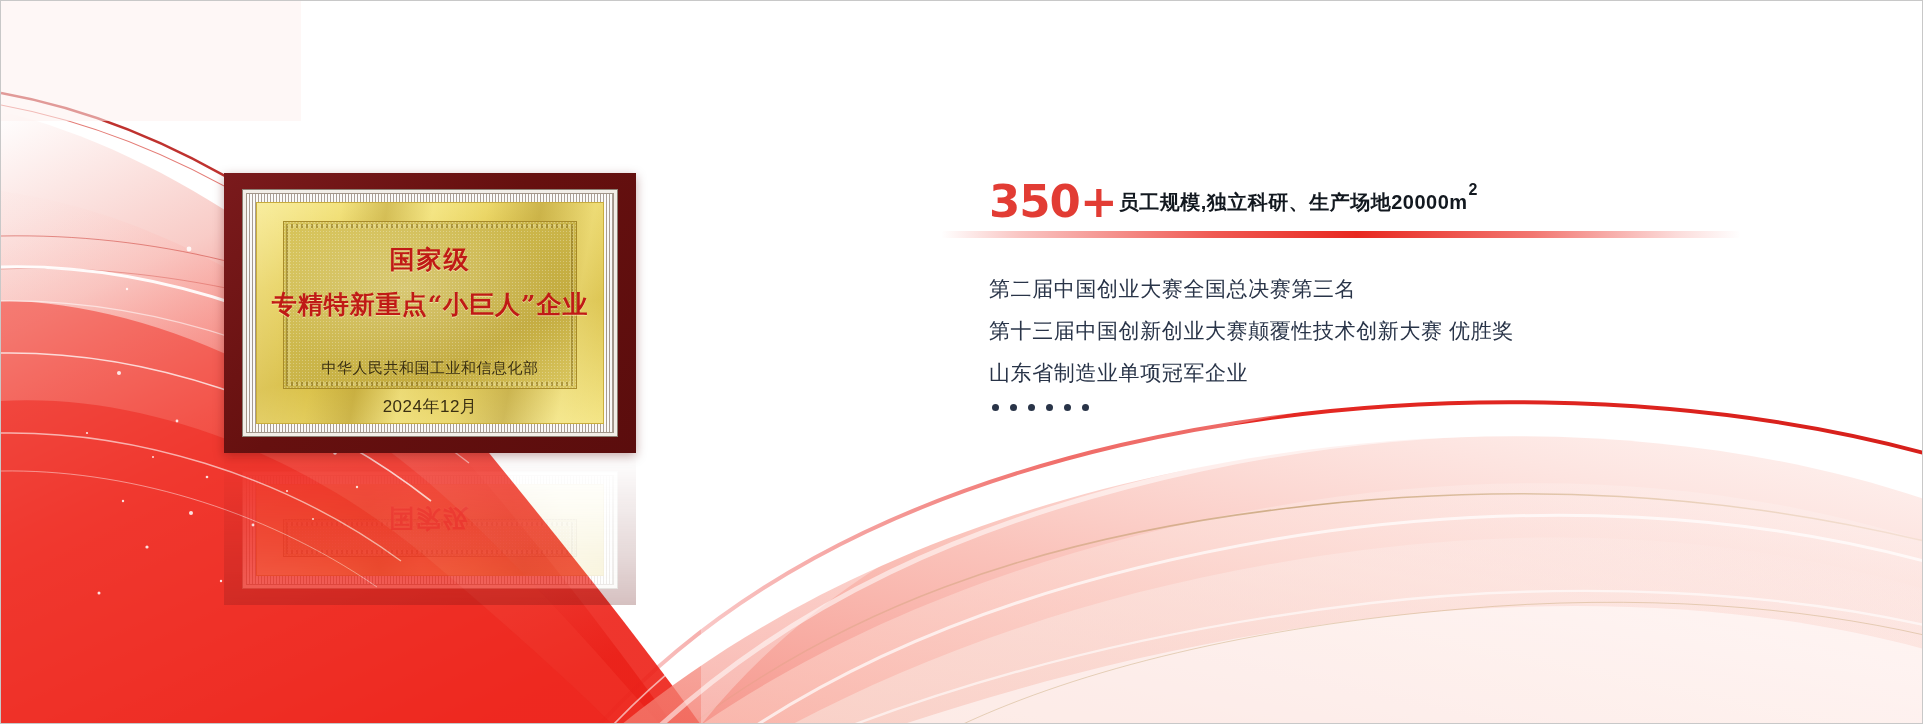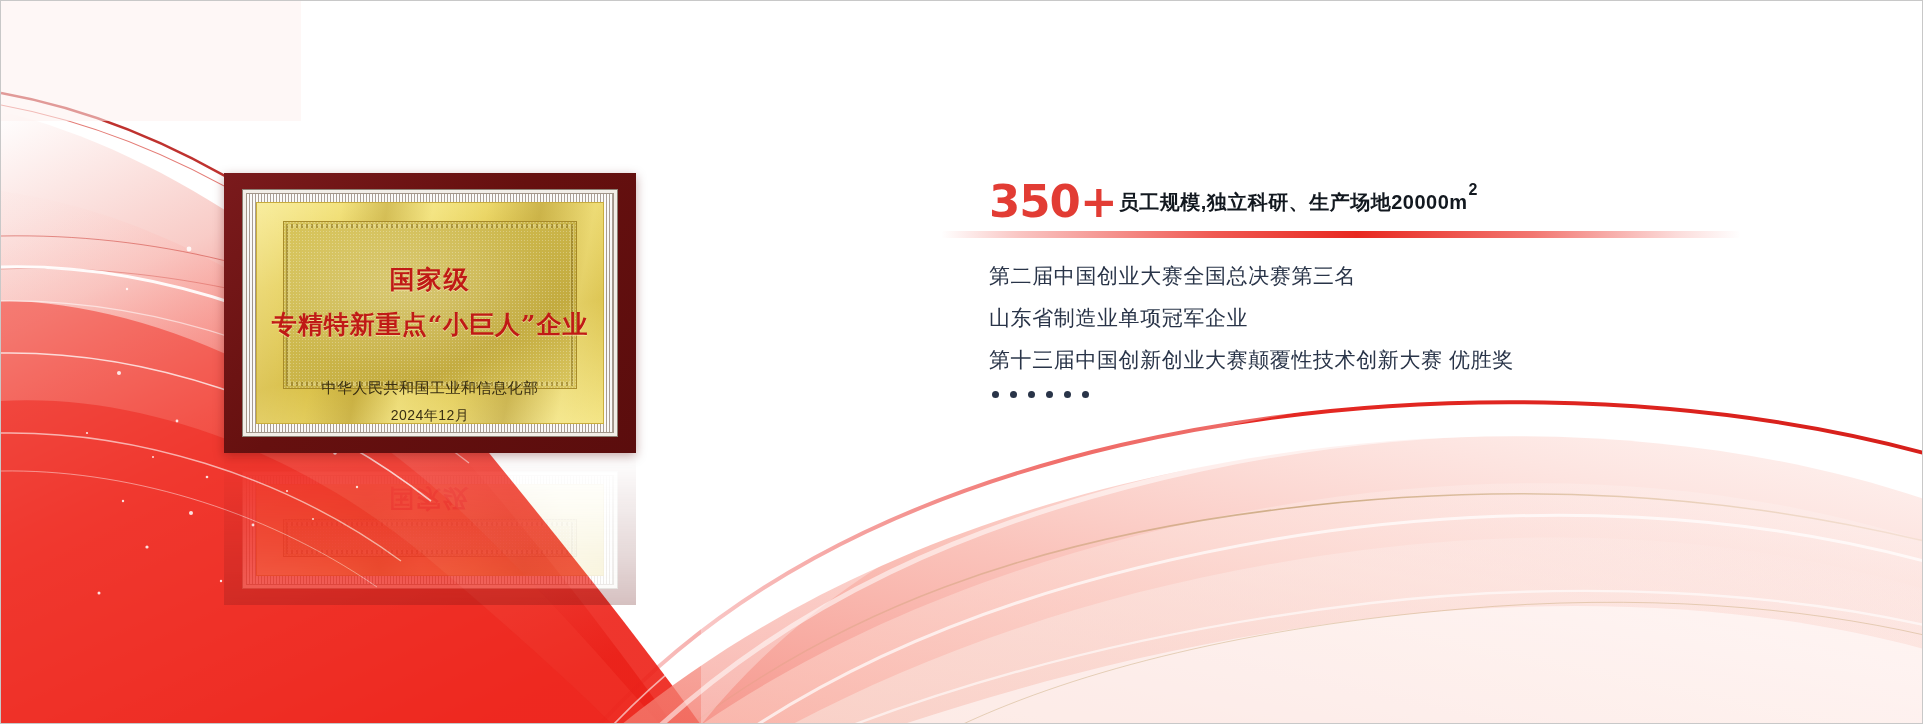--- a/index.html
+++ b/index.html
@@ -100,21 +100,21 @@
     position:absolute;inset:0;
     background-image:
       radial-gradient(rgba(255,255,255,.28) 0.5px,transparent 0.6px),
       radial-gradient(rgba(120,95,20,.22) 0.5px,transparent 0.6px);
     background-size:3px 3px,4px 4px;
     background-position:0 0,2px 1px;
     pointer-events:none;
   }
   .plaque-line1{
     position:relative;z-index:3;
-    margin-top:42px;
+    margin-top:22px;
     color:#c01a16;
     font-family:Liberation Serif, serif;
     font-weight:bold;
     font-size:25px;
     letter-spacing:2px;
     text-shadow:0 1px 0 rgba(255,245,190,.6);
   }
   .plaque-line2{
     position:relative;z-index:3;
     margin-top:12px;
@@ -128,23 +128,23 @@
   }
   .plaque-issuer{
     position:relative;z-index:3;
     margin-top:38px;
     color:#3a2f12;
     font-size:15px;
     letter-spacing:.5px;
   }
   .plaque-date{
     position:relative;z-index:3;
-    margin-top:9px;
+    margin-top:17px;
     color:#3a2f12;
-    font-size:14px;
+    font-size:17px;
     letter-spacing:.5px;
   }
 
   
   #plaque-reflection{
     position:absolute;
     left:223px; top:454px;
     width:412px; height:150px;
     transform:scaleY(-1);
     opacity:.30;
@@ -201,21 +201,21 @@
       rgba(237,60,52,.85) 34%,
       rgba(232,40,32,1) 52%,
       rgba(237,60,52,.70) 74%,
       rgba(237,60,52,.18) 92%,
       rgba(237,60,52,0) 100%);
     border-radius:4px;
   }
   #honor-list{
     position:absolute;
     left:988px;
-    top:264px;
+    top:277px;
     width:850px;
   }
   .honor-item{
     color:#293448;
     font-size:21px;
     line-height:1;
     letter-spacing:.6px;
     margin-bottom:21px;
     white-space:nowrap;
   }
@@ -381,22 +381,22 @@
     <div id="headline">
       <span class="hl-number" style="color: rgb(226, 60, 52);">350+</span>
       <span class="hl-rest">员工规模,独立科研、生产场地20000m</span>
       <span class="hl-sup">2</span>
     </div>
     <div id="headline-rule"></div>
   </div>
 
   <div id="honor-list">
     <div class="honor-item">第二届中国创业大赛全国总决赛第三名</div>
+    <div class="honor-item">第十三届中国创新创业大赛颠覆性技术创新大赛 优胜奖</div>
     <div class="honor-item">山东省制造业单项冠军企业</div>
-    <div class="honor-item">第十三届中国创新创业大赛颠覆性技术创新大赛 优胜奖</div>
     <div id="ellipsis">
         <span></span>
         <span></span>
         <span></span>
         <span></span>
         <span></span>
         <span></span>
       </div>
   </div>
 

